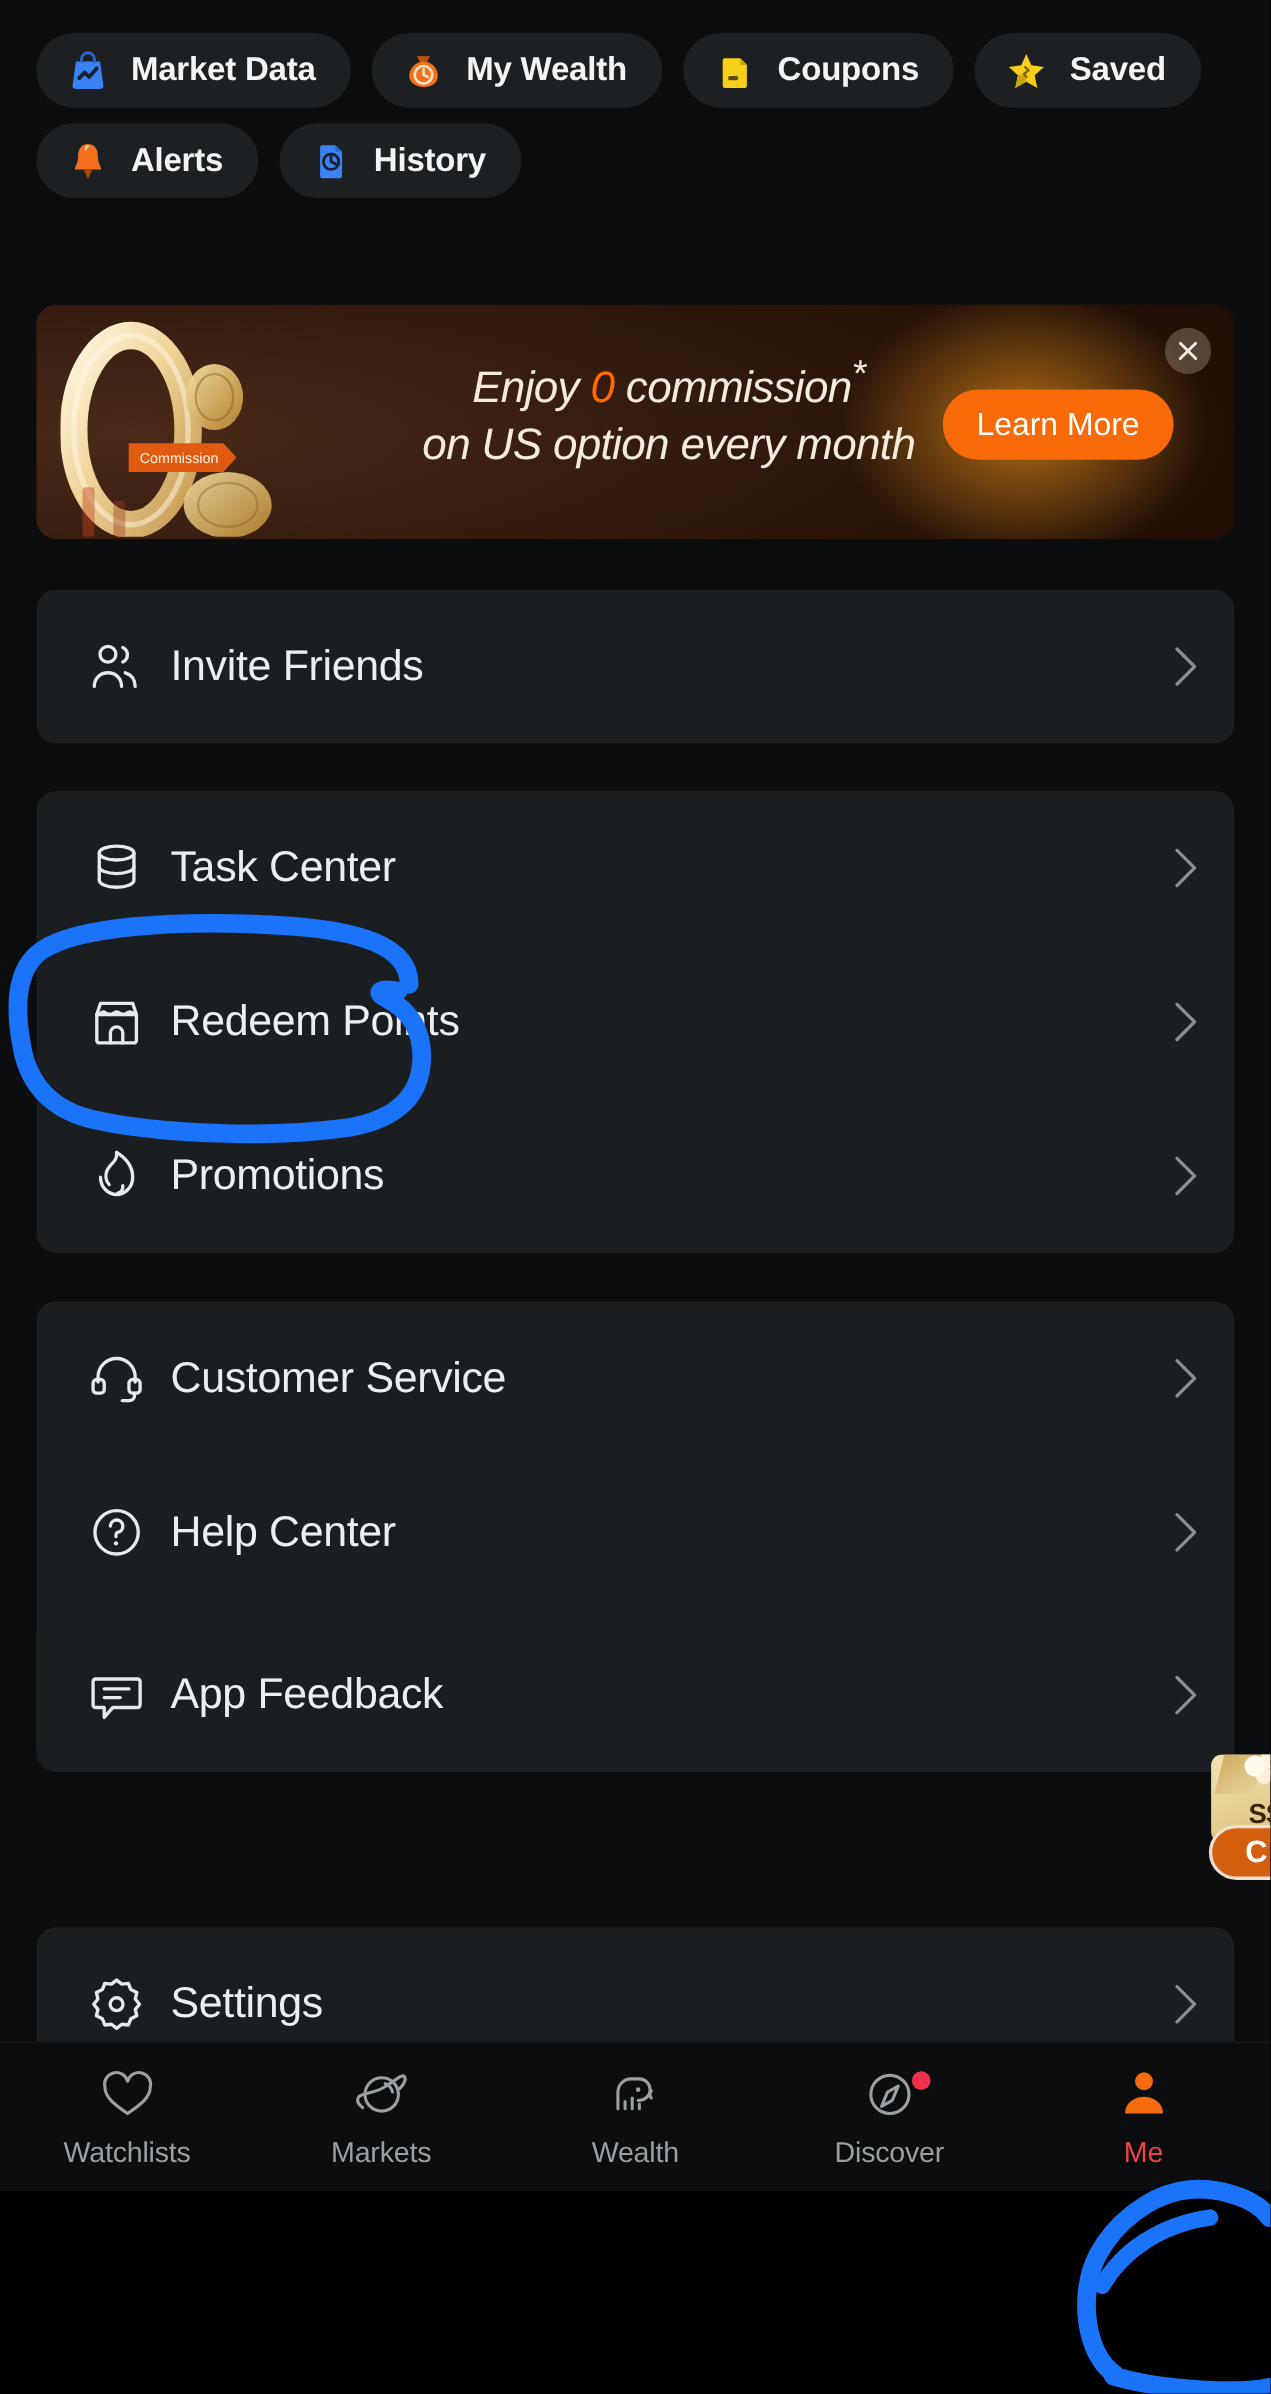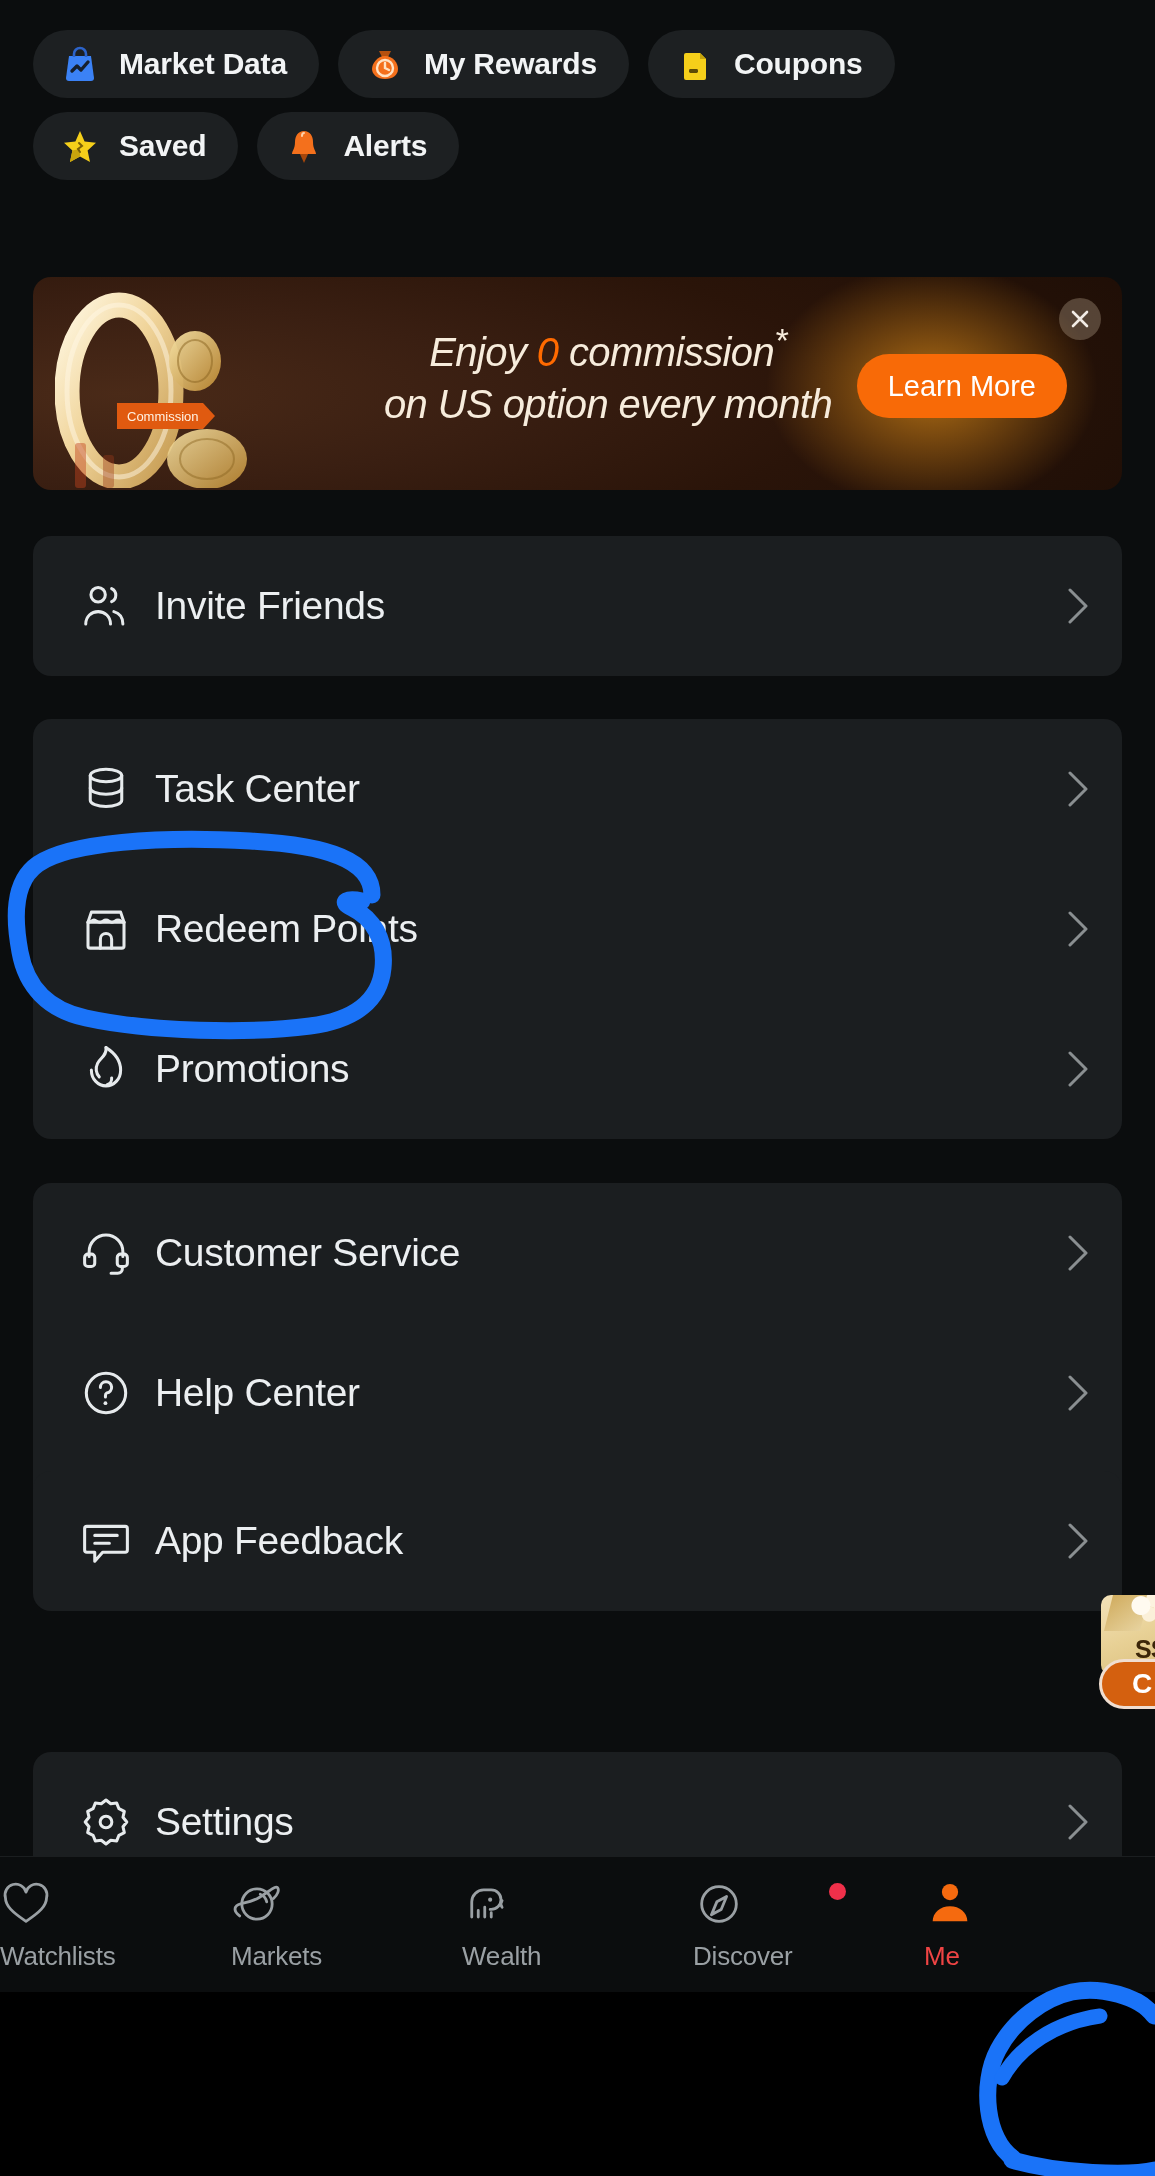--- a/index.html
+++ b/index.html
@@ -187,20 +187,21 @@
     left:0; bottom:0;
     width:1155px; height:136px;
     background:#0b0d0e;
     border-top:1px solid #1b1e20;
     display:flex;
   }
   .nav-item {
     flex:1;
     display:flex;
     flex-direction:column;
+    align-items:center;
     justify-content:center;
     gap:11px;
     position:relative;
   }
   .nav-ico { width:52px; height:52px; }
   .nav-label {
     font-size:26px;
     color:#9aa0a4;
     letter-spacing:-0.2px;
   }
@@ -236,21 +237,21 @@
         </svg>
         <span class="chip-label">Market Data</span>
       </div>
       <div class="chip">
         <svg class="chip-ico" viewBox="0 0 40 40">
           <path d="M14 7h12l-3 6h-6z" fill="#b5500e"></path>
           <path d="M20 12c8 0 13 7 13 13s-5 10-13 10S7 30 7 25 12 12 20 12z" fill="#f4701c"></path>
           <circle cx="20" cy="24" r="8" fill="none" stroke="#ffe2c4" stroke-width="2.4"></circle>
           <path d="M20 19v5l4 2" fill="none" stroke="#ffe2c4" stroke-width="2.4" stroke-linecap="round"></path>
         </svg>
-        <span class="chip-label">My Rewards</span>
+        <span class="chip-label">My Wealth</span>
       </div>
       <div class="chip">
         <svg class="chip-ico" viewBox="0 0 40 40">
           <path d="M11 9h14l6 6v19a2 2 0 0 1-2 2H11a2 2 0 0 1-2-2V11a2 2 0 0 1 2-2z" fill="#f5cf1a"></path>
           <path d="M25 9l6 6h-6z" fill="#c5a30b"></path>
           <rect x="14" y="25" width="9" height="4" rx="1.4" fill="#5c4a05"></rect>
         </svg>
         <span class="chip-label">Coupons</span>
       </div>
       <div class="chip">
@@ -261,20 +262,29 @@
         </svg>
         <span class="chip-label">Saved</span>
       </div>
       <div class="chip">
         <svg class="chip-ico" viewBox="0 0 40 40">
           <path d="M20 5c6 0 9 5 9 11 0 7 3 9 3 12H8c0-3 3-5 3-12 0-6 3-11 9-11z" fill="#f4701c"></path>
           <path d="M16 28l4 9 4-9z" fill="#a6470c"></path>
           <path d="M18 10c0-2 1-3 2-3" stroke="#ffd3ac" stroke-width="2" fill="none" stroke-linecap="round"></path>
         </svg>
         <span class="chip-label">Alerts</span>
+      </div>
+      <div class="chip">
+        <svg class="chip-ico" viewBox="0 0 40 40">
+          <path d="M12 6h12l6 6v22a2 2 0 0 1-2 2H12a2 2 0 0 1-2-2V8a2 2 0 0 1 2-2z" fill="#3b82f6"></path>
+          <path d="M24 6l6 6h-6z" fill="#2c63c9"></path>
+          <circle cx="20" cy="21" r="7" fill="none" stroke="#16202e" stroke-width="2.6"></circle>
+          <path d="M20 16v5l4 2" fill="none" stroke="#16202e" stroke-width="2.6" stroke-linecap="round"></path>
+        </svg>
+        <span class="chip-label">History</span>
       </div>
     </div>
 
   <div class="banner">
     <div class="banner-glow"></div>
 
     <svg class="banner-art" viewBox="0 0 300 205">
       <defs>
         <linearGradient id="gold0" x1="0" y1="0" x2="1" y2="1">
           <stop offset="0" stop-color="#fff7e0"></stop>

